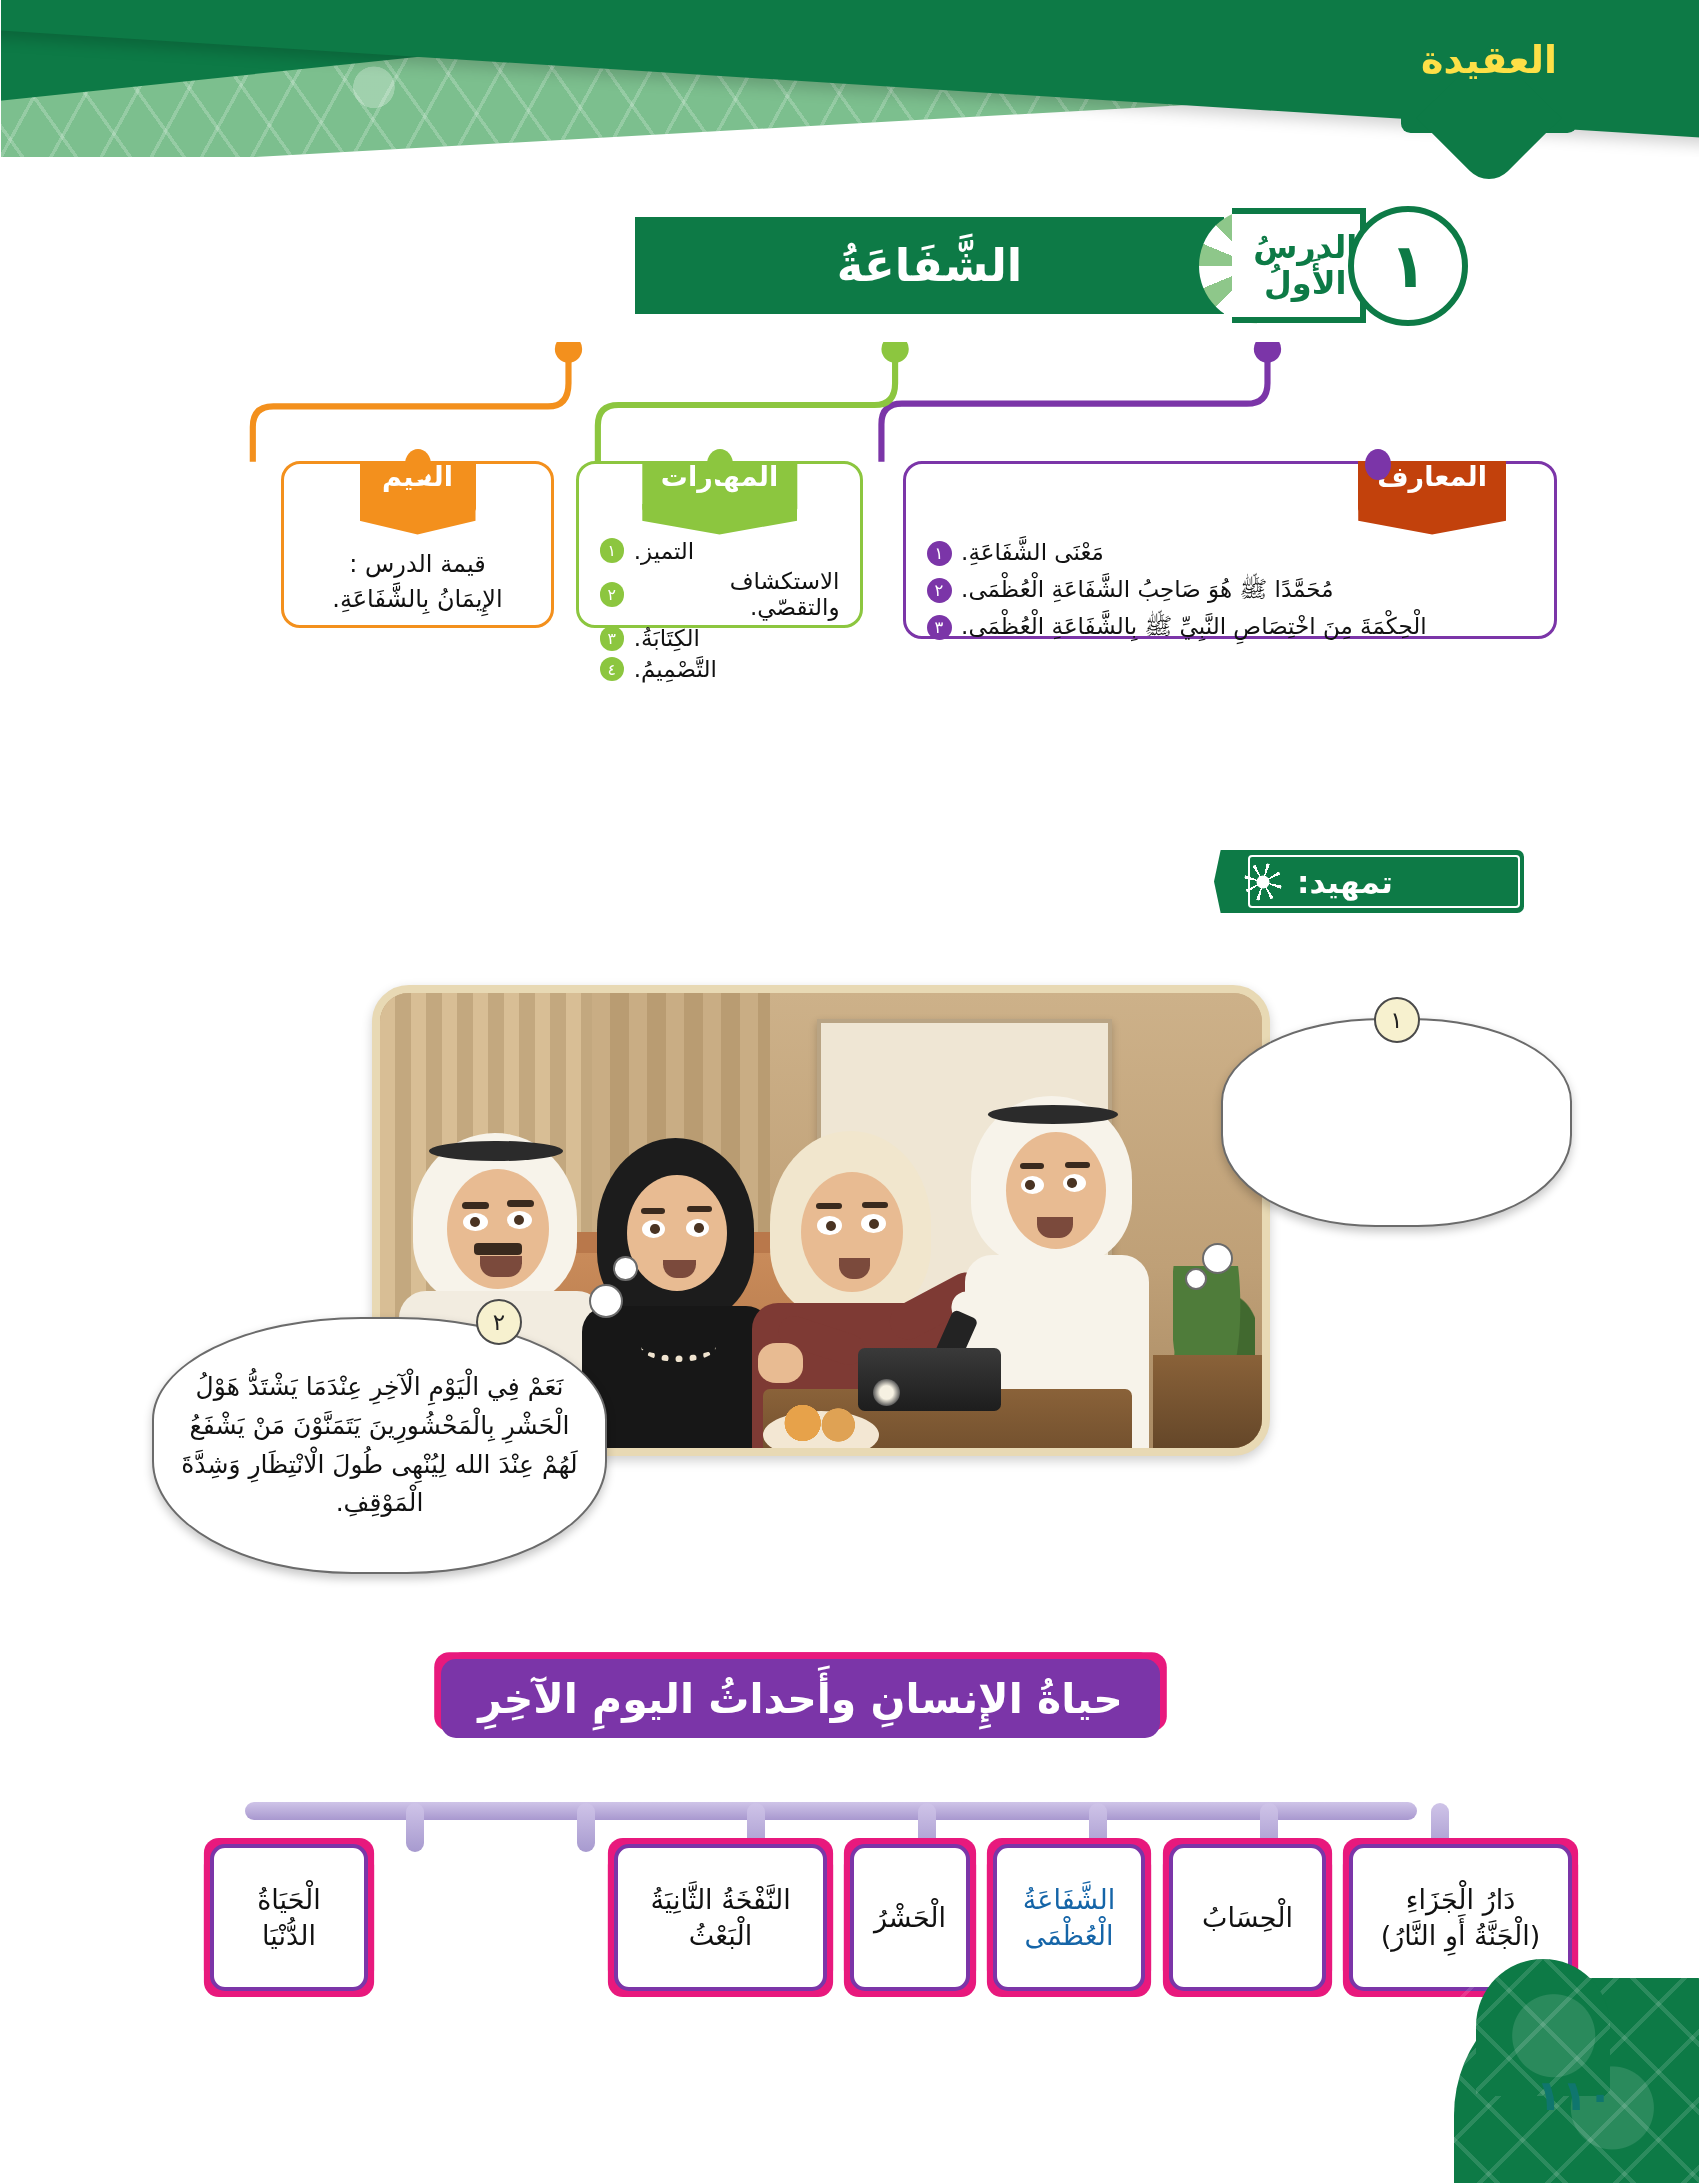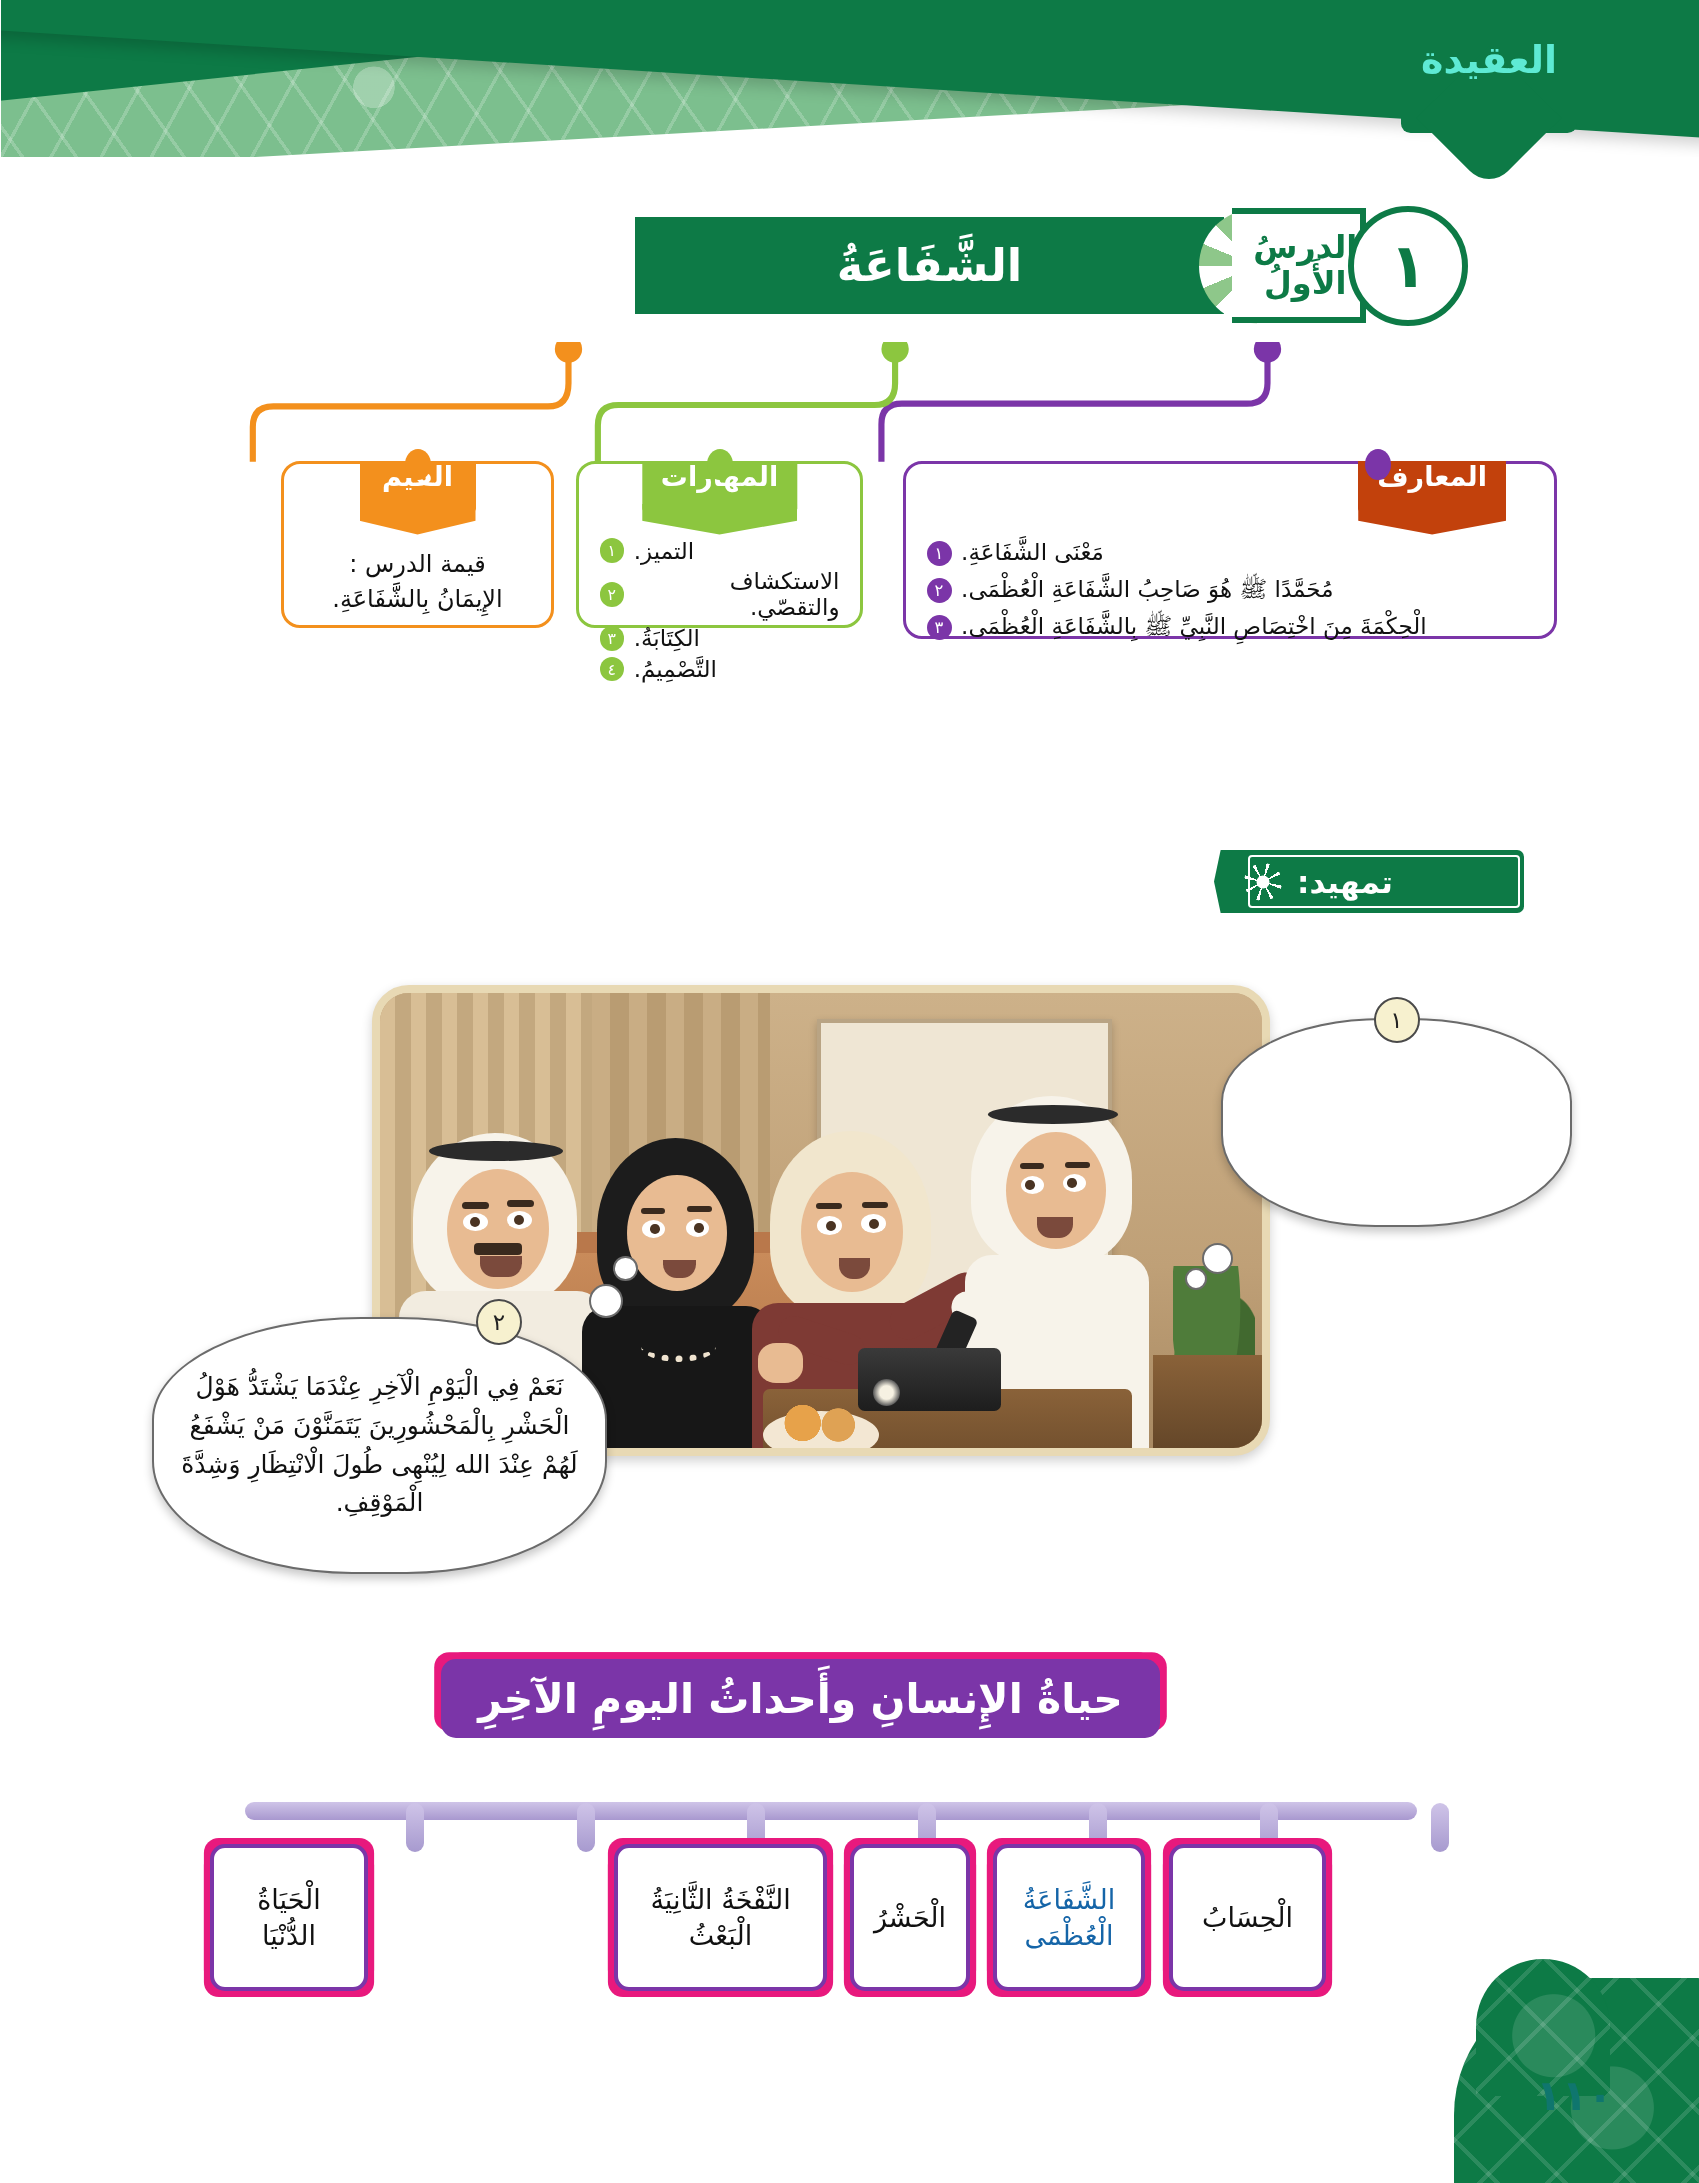--- a/index.html
+++ b/index.html
@@ -51,21 +51,21 @@
     z-index:6;
   }
   .subject-tab::after{
     content:"";position:absolute;bottom:-36px;left:50%;
     width:102px;height:102px;background:#0d7a46;
     transform:translateX(-50%) rotate(45deg);
     border-radius:0 0 27px 0;
     z-index:-1;
   }
   .subject-tab span{
-    color:#5eead4;font-size:38px;font-weight:bold;letter-spacing:0.7px;
+    color:#fde047;font-size:38px;font-weight:bold;letter-spacing:0.7px;
     font-family:"DejaVu Sans","Liberation Sans",sans-serif;
   }
 
   
   .lesson-row{position:absolute;top:197px;right:240px;display:flex;align-items:center;height:137px;}
   .lesson-circle{
     position:relative;width:120px;height:120px;border-radius:50%;
     border:6.1px solid #0d7a46;box-sizing:border-box;background:#fff;
     display:flex;align-items:center;justify-content:center;
     color:#0d7a46;font-size:61px;font-weight:bold;
@@ -597,20 +597,24 @@
   <div class="fcard" style="right:730px;width:120px;">
     <div class="fc-text" style="white-space: pre-line;">الْحَشْرُ</div>
   </div>
   <div class="fcard hl" style="right:555px;width:152px;">
     <div class="fc-text" style="white-space: pre-line;">الشَّفَاعَةُ
 الْعُظْمَى</div>
   </div>
   <div class="fcard" style="right:374px;width:157px;">
     <div class="fc-text" style="white-space: pre-line;">الْحِسَابُ</div>
   </div>
+  <div class="fcard" style="right:128px;width:223px;">
+    <div class="fc-text" style="white-space: pre-line;">دَارُ الْجَزَاءِ
+(الْجَنَّةُ أَوِ النَّارُ)</div>
+  </div>
 </div>
 
 <div class="bottom-orn">
   <div class="orn-shape">
     <div class="orn-pattern"></div>
   </div>
   <div class="orn-dome">
     <div class="orn-pattern"></div>
   </div>
 </div>

